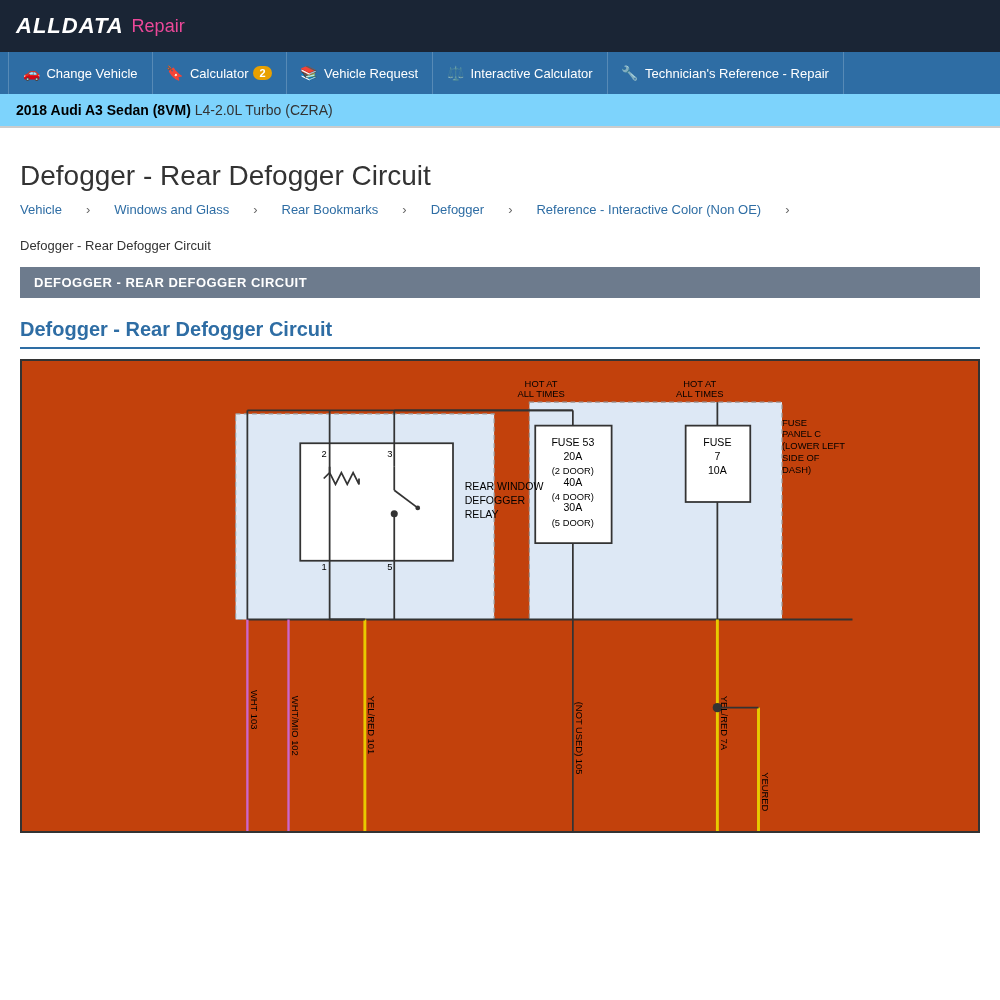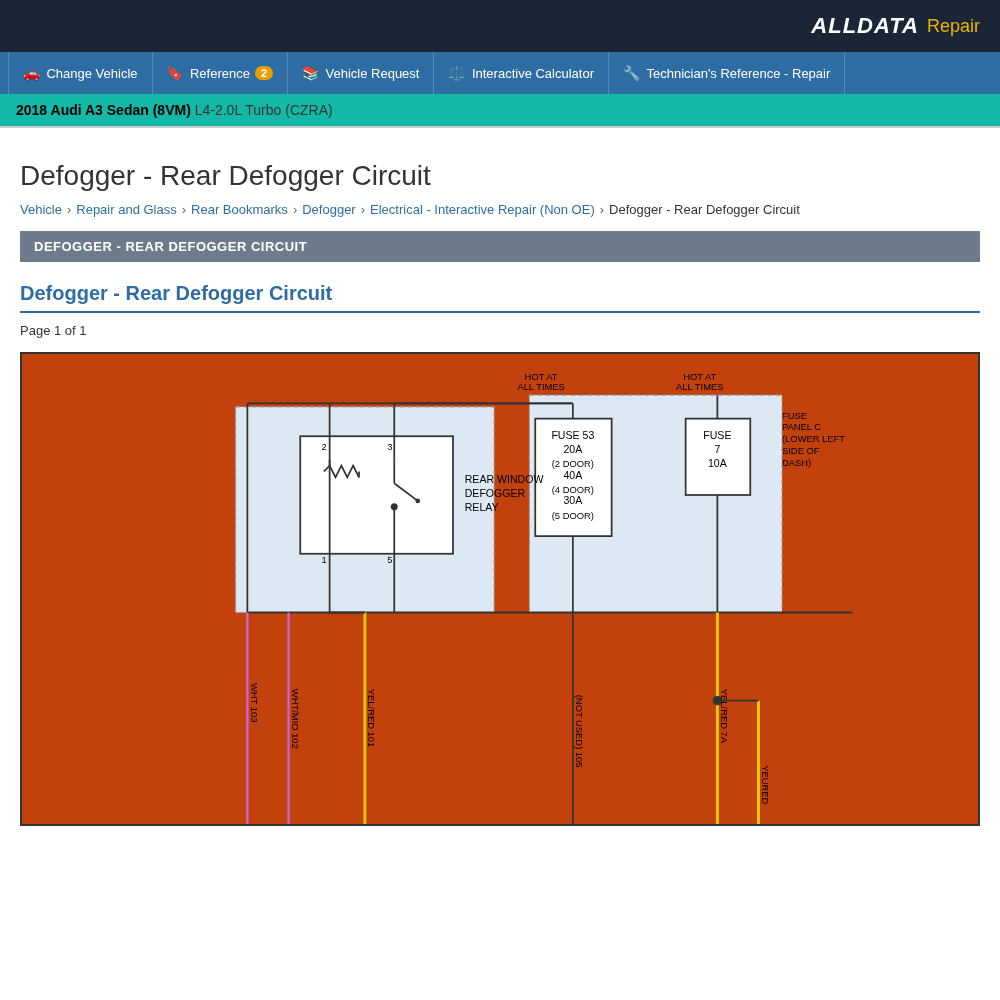--- a/index.html
+++ b/index.html
@@ -3,38 +3,37 @@
   <meta charset="utf-8">
   <style>
     * { margin: 0; padding: 0; box-sizing: border-box; }
     body { font-family: Arial, sans-serif; font-size: 14px; background: #fff; width: 1000px; }
 
     
     .top-nav {
       background: #1a2535;
       display: flex;
       align-items: center;
-      padding: 0 0;
+      padding: 0 16px;
       height: 52px;
-      justify-content: flex-end;
     }
     .logo-area {
       display: flex;
       align-items: center;
       margin-right: 20px;
     }
     .logo-alldata {
       font-size: 22px;
       font-weight: 900;
       color: #fff;
       letter-spacing: 1px;
       font-style: italic;
     }
     .logo-repair {
-      color: #eab308;
+      color: #ec4899;
       font-size: 18px;
       font-weight: normal;
       margin-left: 8px;
     }
 
     
     .sec-nav {
       background: #2e6da4;
       display: flex;
       align-items: center;
@@ -60,21 +59,21 @@
       color: #fff;
       border-radius: 10px;
       font-size: 11px;
       padding: 1px 6px;
       margin-left: 5px;
       font-weight: bold;
     }
 
     
     .vehicle-bar {
-      background: #14b8a6;
+      background: #7dd3fc;
       border-bottom: 2px solid #ccc;
       padding: 8px 16px;
       font-size: 14px;
     }
     .vehicle-name { font-weight: bold; }
     .vehicle-spec { font-weight: normal; color: #333; }
 
     
     .main-content {
       padding: 32px 20px;
@@ -88,21 +87,21 @@
       margin-bottom: 10px;
     }
 
     
     .breadcrumb {
       display: flex;
       align-items: center;
       font-size: 13px;
       margin-bottom: 14px;
       flex-wrap: wrap;
-      gap: 2px;
+      gap: 21px;
     }
     .breadcrumb a, .breadcrumb-link {
       color: #2e6da4;
       text-decoration: none;
       cursor: pointer;
     }
     .breadcrumb-sep {
       color: #666;
       margin: 0 3px;
     }
@@ -160,21 +159,21 @@
   </div>
 </div>
 
 <div class="sec-nav">
   <a class="sec-nav-item" href="#">
     <span class="sec-nav-icon">🚗</span>
     <span>Change Vehicle</span>
   </a>
   <a class="sec-nav-item" href="#">
     <span class="sec-nav-icon">🔖</span>
-    <span>Reference</span>
+    <span>Calculator</span>
     <span class="badge">2</span>
   </a>
   <a class="sec-nav-item" href="#">
     <span class="sec-nav-icon">📚</span>
     <span>Vehicle Request</span>
   </a>
   <a class="sec-nav-item" href="#">
     <span class="sec-nav-icon">⚖️</span>
     <span>Interactive Calculator</span>
   </a>
@@ -187,36 +186,35 @@
 <div class="vehicle-bar">
   <span class="vehicle-name">2018 Audi A3 Sedan (8VM)</span><span class="vehicle-spec"> L4-2.0L Turbo (CZRA)</span>
 </div>
 
 <div class="main-content">
   <h1 class="page-title">Defogger - Rear Defogger Circuit</h1>
 
   <div class="breadcrumb">
     <a class="breadcrumb-link" href="#">Vehicle</a>
     <span class="breadcrumb-sep">›</span>
-    <a class="breadcrumb-link" href="#">Repair and Glass</a>
+    <a class="breadcrumb-link" href="#">Windows and Glass</a>
     <span class="breadcrumb-sep">›</span>
     <a class="breadcrumb-link" href="#">Rear Bookmarks</a>
     <span class="breadcrumb-sep">›</span>
     <a class="breadcrumb-link" href="#">Defogger</a>
     <span class="breadcrumb-sep">›</span>
-    <a class="breadcrumb-link" href="#">Electrical - Interactive Repair (Non OE)</a>
+    <a class="breadcrumb-link" href="#">Reference - Interactive Color (Non OE)</a>
     <span class="breadcrumb-sep">›</span>
     <span class="breadcrumb-current">Defogger - Rear Defogger Circuit</span>
   </div>
 
   <div class="section-header">DEFOGGER - REAR DEFOGGER CIRCUIT</div>
 
   <div class="diagram-title">Defogger - Rear Defogger Circuit</div>
 
-  <div class="page-info">Page 1 of 1</div>
 
   <div class="circuit-container">
     <svg class="circuit-svg" viewBox="0 0 800 400" xmlns="http://www.w3.org/2000/svg" font-family="Arial, sans-serif" font-size="9">
 
       <text x="435" y="22" text-anchor="middle" font-size="8">HOT AT</text>
       <text x="435" y="31" text-anchor="middle" font-size="8">ALL TIMES</text>
 
       <text x="570" y="22" text-anchor="middle" font-size="8">HOT AT</text>
       <text x="570" y="31" text-anchor="middle" font-size="8">ALL TIMES</text>
 

